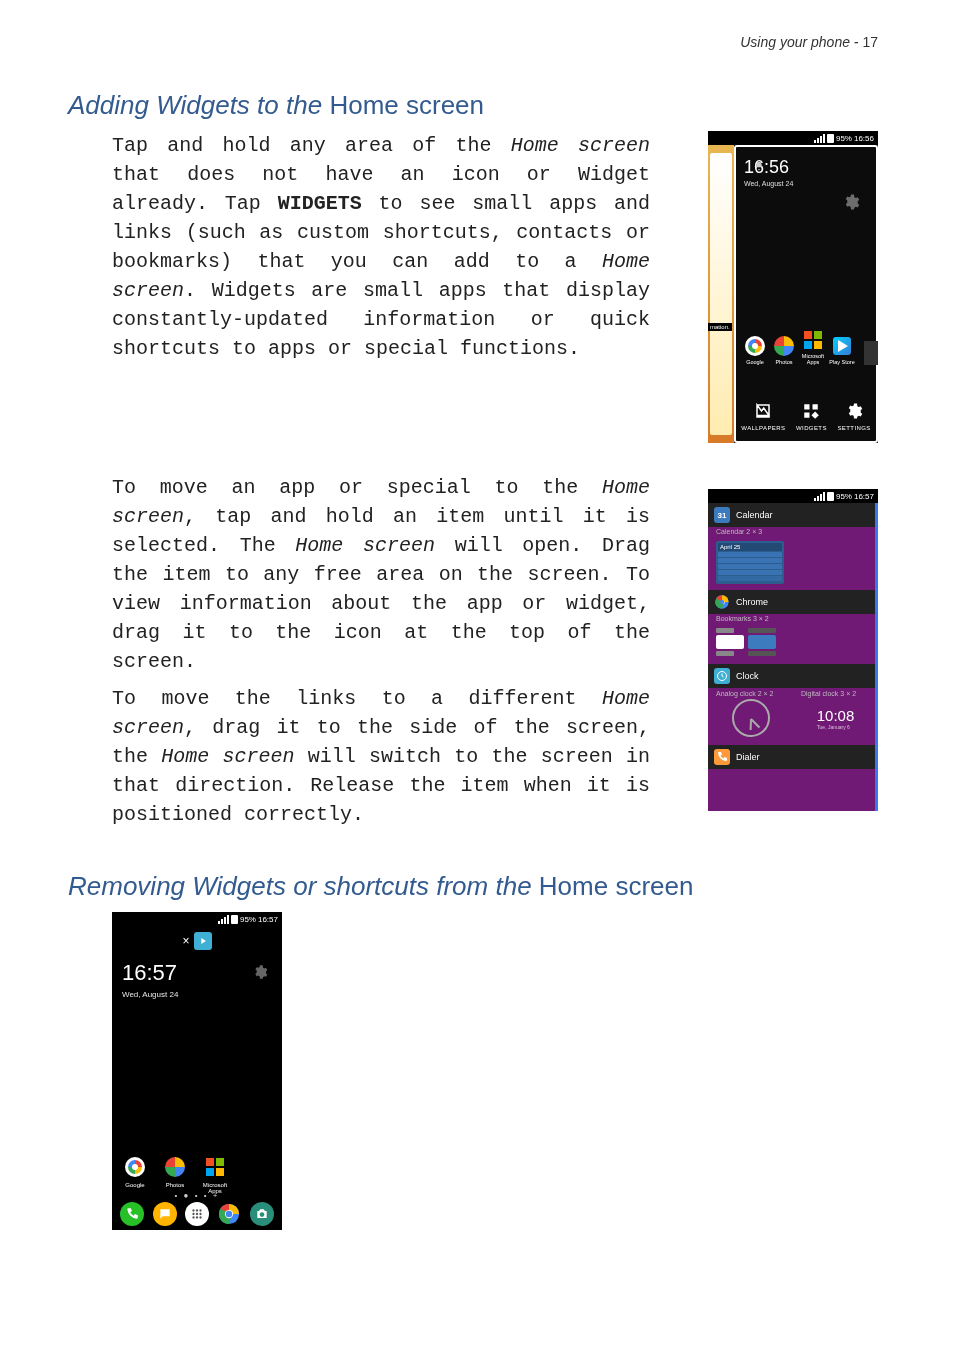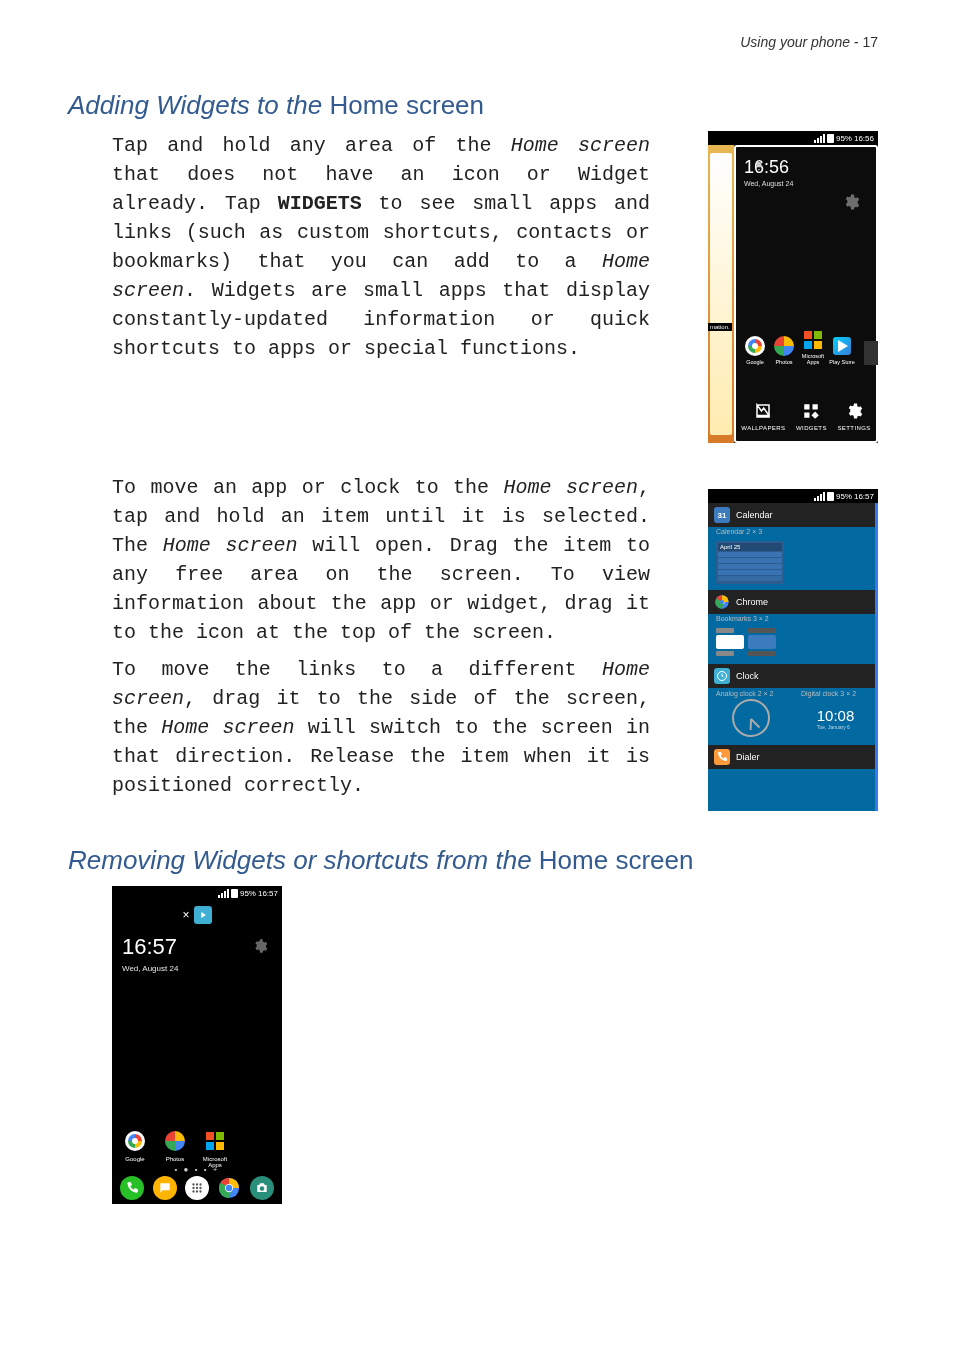--- a/index.html
+++ b/index.html
@@ -127,21 +127,21 @@
   .opts{
     position:absolute; bottom:10px; left:0; right:0;
     display:flex; justify-content:space-around;
   }
   .opts .o{ text-align:center; font-size:6px; letter-spacing:0.4px;}
   .opts .o .ic{ width:20px; height:20px; margin:0 auto 4px; display:flex; align-items:center; justify-content:center;}
   .opts svg{ width:18px; height:18px; fill:#fff;}
 
   
   .shot2{ width:170px; height:322px; margin-top:16px;}
-  .shot2 .body{ position:absolute; left:0; right:0; top:14px; bottom:0; background:#0369a1;}
+  .shot2 .body{ position:absolute; left:0; right:0; top:14px; bottom:0; background:#701a75;}
   .wrow-head{display:flex; align-items:center; gap:6px; padding:4px 6px; background:#222; font-size:9px;}
   .wrow-head .ic{width:16px;height:16px;display:flex;align-items:center;justify-content:center;border-radius:3px;}
   .wsize{font-size:7px; padding:1px 8px 4px; color:#bbb;}
   .wprev{margin:2px 8px 6px;}
   .calprev{width:64px;background:#2d5c8f;border-radius:2px;padding:2px;}
   .calprev .t{background:#234a74;font-size:6px;color:#fff;padding:1px 2px;margin-bottom:1px;border-radius:1px;}
   .calprev .r{height:5px;background:#3973b3;margin-bottom:1px;border-radius:1px;}
   .bmprev{display:flex;gap:4px;}
   .bmprev .c{width:28px;}
   .bmprev .c .lbl{height:5px;background:#555;margin-bottom:2px;border-radius:1px;}
@@ -318,21 +318,21 @@
               </div>
             </div>
           </div>
         </div>
       </div>
     </div>
 
     <div class="row" style="margin-top:30px">
       <div class="textcol">
         <p>
-          <span>To move an app or clock to the </span><span class="em">Home screen</span><span>, tap and hold an item until it is selected. The </span><span class="em">Home screen</span><span> will open. Drag the item to any free area on the screen. To view information about the app or widget, drag it to the icon at the top of the screen.</span>
+          <span>To move an app or special to the </span><span class="em">Home screen</span><span>, tap and hold an item until it is selected. The </span><span class="em">Home screen</span><span> will open. Drag the item to any free area on the screen. To view information about the app or widget, drag it to the icon at the top of the screen.</span>
         </p>
         <p>
           <span>To move the links to a different </span><span class="em">Home screen</span><span>, drag it to the side of the screen, the </span><span class="em">Home screen</span><span> will switch to the screen in that direction. Release the item when it is positioned correctly.</span>
         </p>
       </div>
       <div class="shotcol">
 
         <div class="phone shot2">
           <div class="statusbar">
             <span class="sig">

